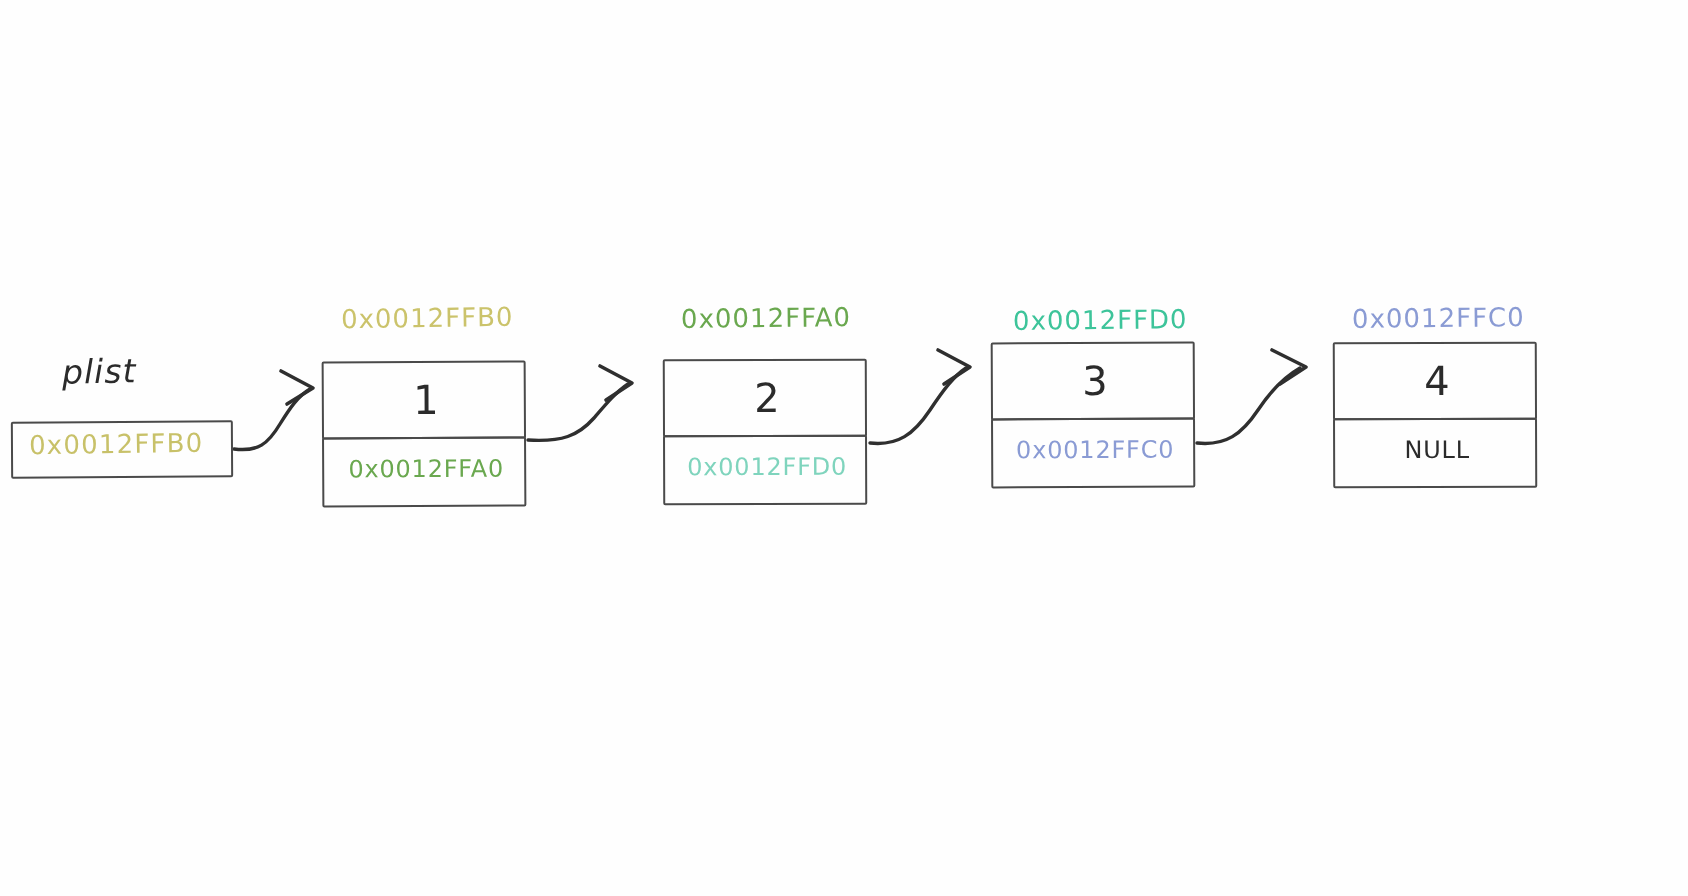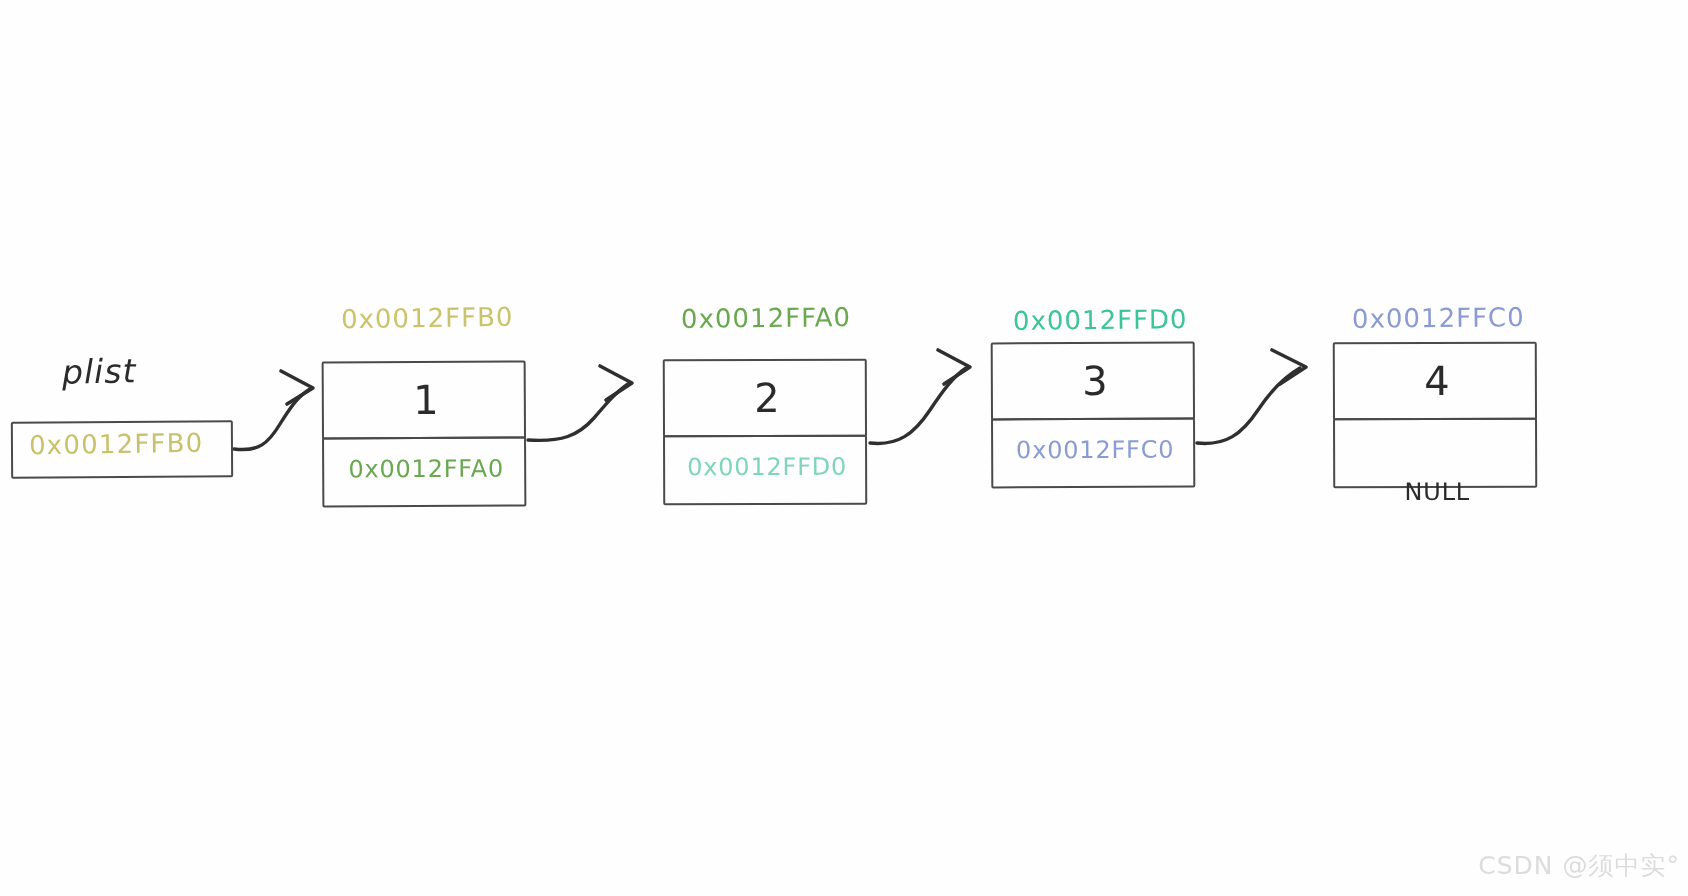--- a/index.html
+++ b/index.html
@@ -211,19 +211,18 @@
       <div class="next-text" style="color: rgb(138, 155, 212);">0x0012FFC0</div>
     </div>
   </div>
 
   <div class="hand addr-label" id="label-4" style="color: rgb(138, 155, 212);">0x0012FFC0</div>
   <div class="node" id="node-4">
     <div class="cell cell-data">
       <div class="data-text">4</div>
     </div>
     <div class="cell cell-next">
-      <div class="next-text" style="color: rgb(43, 43, 43); margin-top: 42px;">NULL</div>
-    </div>
-  </div>
-
-  <div class="watermark">CSDN @须中实°</div>
+      <div class="next-text" style="color: rgb(43, 43, 43);">NULL</div>
+    </div>
+  </div>
+
 
 </div>
 
 </body></html>

